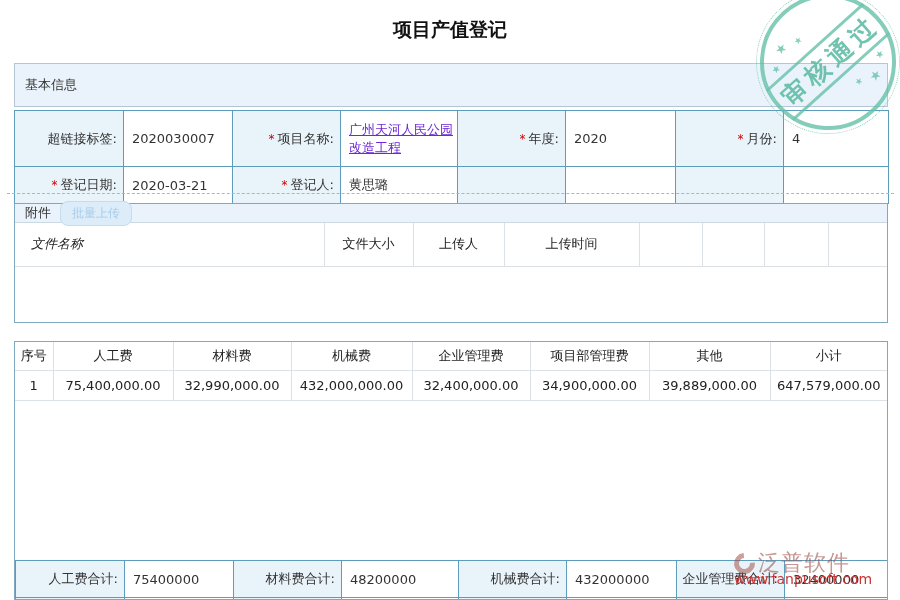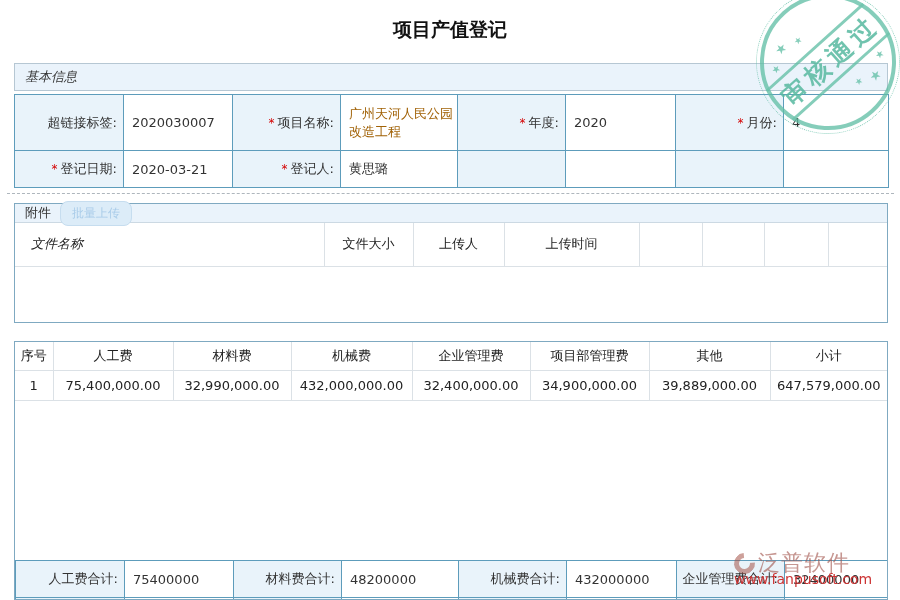--- a/index.html
+++ b/index.html
@@ -18,21 +18,21 @@
   }
 
   
   .sec-head {
     display: flex; align-items: center;
     background: #eaf3fb;
     font-size: 13px; color: #333;
     padding-left: 10px;
   }
   .panel1 { position: absolute; left: 14px; top: 63px; width: 874px; }
-  .panel1 .sec-head { height: 28px; border: 1px solid #b6c7d3; font-style: italic; }
+  .panel1 .sec-head { height: 44px; border: 1px solid #b6c7d3; }
   .panel2 { position: absolute; left: 14px; top: 203px; width: 874px; height: 120px;
             border: 1px solid #7fa9c1; background:#fff; }
   .panel2 .sec-head { height: 19px; border-bottom: 1px solid #ccd9e3; }
   .panel3 { position: absolute; left: 14px; top: 341px; width: 874px; height: 259px;
             border: 1px solid #7fa9c1; background:#fff; overflow: hidden; }
   .panel3 .sec-head { height: 29px; border-bottom: 1px solid #ccd9e3; }
 
   .mini-btn {
     margin-left: 9px; padding: 3px 11px;
     background: #dcecf8; border: 1px solid #c6ddef; border-radius: 8px;
@@ -46,21 +46,21 @@
     margin-top: 3px;
     border-collapse: collapse; table-layout: fixed; width: 874px;
     font-size: 13px;
   }
   .info-table td { border: 1px solid #5d9cbb; vertical-align: middle; }
   .info-table tr.r1 td { height: 56px; }
   .info-table tr.r2 td { height: 37px; }
   td.lbl { background: #e9f3fa; text-align: right; padding-right: 6px; color: #333; }
   td.val { background: #fff; text-align: left; padding-left: 8px; word-break: break-all; }
   .star { color: #d40000; margin-right: 3px; font-size: 12px; }
-  a.plink { color: #a16207; cursor: pointer; }
+  a.plink { color: #6d28d9; text-decoration: underline; cursor: pointer; }
 
   
   .plain-table {
     border-collapse: collapse; table-layout: fixed; width: 872px;
     font-size: 13px; color: #222;
   }
   .plain-table th, .plain-table td {
     border-right: 1px solid #dbe1e6; border-bottom: 1px solid #dbe1e6;
     font-weight: normal; text-align: center; vertical-align: middle;
     overflow: hidden; white-space: nowrap;

